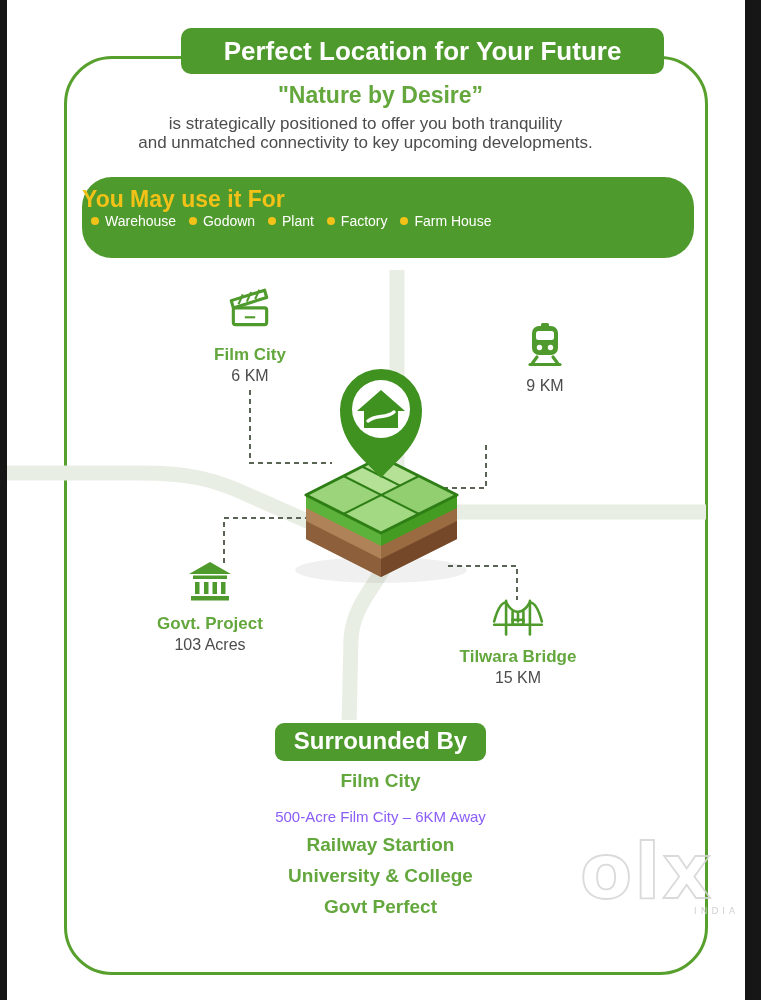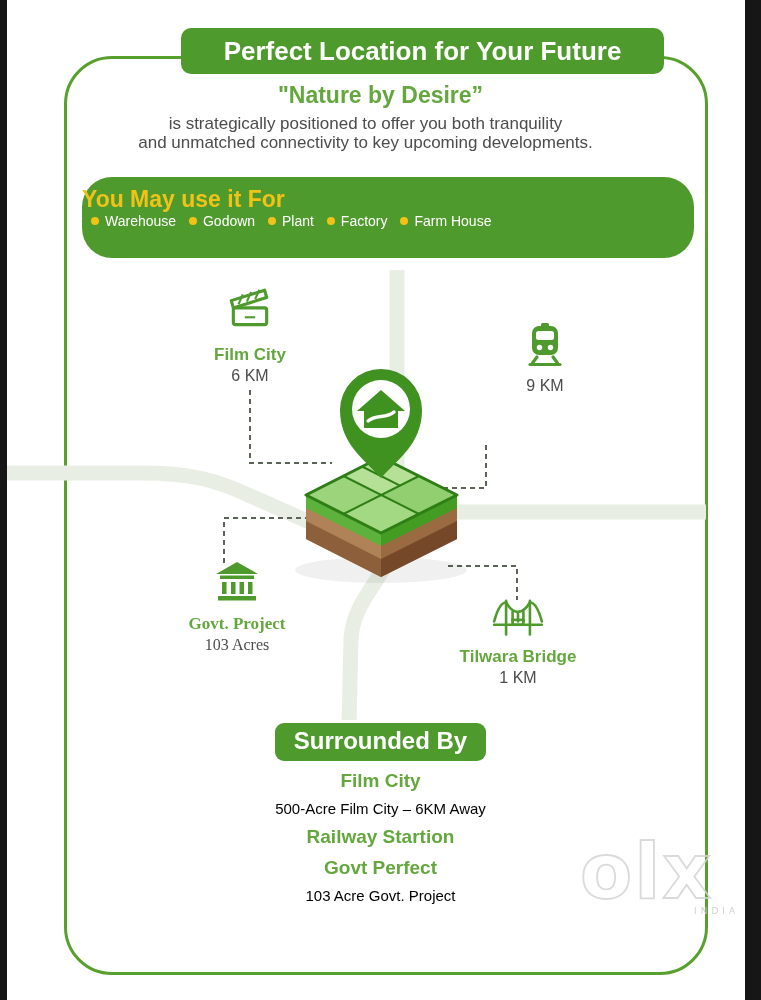--- a/index.html
+++ b/index.html
@@ -57,21 +57,21 @@
   .lm{position:absolute;text-align:center;line-height:1.25;}
   .lm-name{color:var(--green-text);font-size:17px;font-weight:bold;margin-top:3px;}
   .lm-dist{color:var(--gray-text);font-size:16px;margin-top:1px;}
 
   .surrounded{position:absolute;left:0;top:723px;width:761px;text-align:center;z-index:2;}
   .surr-badge{
     display:inline-block;background:var(--green);color:#ffffff;
     font-size:24px;font-weight:bold;padding:4px 19px 6px;border-radius:9px;
   }
   .surr-item-title{color:var(--green-text);font-size:19px;font-weight:bold;margin-top:9px;}
-  .surr-item-detail{color:#000000;font-size:15px;margin-top:8px;}
+  .surr-item-detail{color:#8b5cf6;font-size:15px;margin-top:16px;}
 
   .watermark{position:absolute;left:578px;top:832px;z-index:8;opacity:.85;}
 </style>
 </head>
 <body>
 
 <div class="edge-strip edge-left"></div>
 <div class="edge-strip edge-right"></div>
 
 <div class="card-border"></div>
@@ -173,21 +173,21 @@
         <g stroke="#4f9a2c" stroke-width="3.2" stroke-linecap="round">
           <path d="M16,36 L11.5,42"></path>
             <path d="M32,36 L36.5,42"></path>
           <path d="M9,43.5 L39,43.5"></path>
         </g>
       </svg>
     </span>
     <div class="lm-dist">9 KM</div>
   </div>
 
-  <div class="lm" style="left:167px;top:289px;width:140px;font-family:Liberation Serif, serif;">
+  <div class="lm" style="left:140px;top:289px;width:140px;">
     <span>
       <svg width="48" height="46" viewBox="0 0 48 44">
         <g fill="#4f9a2c">
           <path d="M24,2 L45,14 L3,14 Z"></path>
           <rect x="7" y="15.5" width="34" height="3.5"></rect>
           <rect x="9" y="22" width="4.5" height="12"></rect>
           <rect x="18" y="22" width="4.5" height="12"></rect>
           <rect x="26.5" y="22" width="4.5" height="12"></rect>
           <rect x="35" y="22" width="4.5" height="12"></rect>
           <rect x="5" y="36" width="38" height="4.5"></rect>
@@ -211,39 +211,39 @@
           <path d="M19,18 L19,27"></path>
             <path d="M24,20 L24,27"></path>
             <path d="M29,18 L29,27"></path>
           <rect x="19" y="25.5" width="10" height="4.5"></rect>
           <path d="M13,30 L13,39"></path>
             <path d="M35,30 L35,39"></path>
         </g>
       </svg>
     </span>
     <div class="lm-name">Tilwara Bridge</div>
-    <div class="lm-dist">1 KM</div>
+    <div class="lm-dist">15 KM</div>
   </div>
 </div>
 
 <div class="surrounded">
   <div class="surr-badge">Surrounded By</div>
 
   <div>
     <div class="surr-item-title">Film City</div>
     <div class="surr-item-detail">500-Acre Film City – 6KM Away</div>
   </div>
   <div>
     <div class="surr-item-title">Railway Startion</div>
   </div>
   <div>
+    <div class="surr-item-title">University &amp; College</div>
   </div>
   <div>
     <div class="surr-item-title">Govt Perfect</div>
-    <div class="surr-item-detail">103 Acre Govt. Project</div>
   </div>
 </div>
 
 <div class="watermark">
   <svg width="170" height="90" viewBox="0 0 170 90">
     <text x="2" y="66" font-family="DejaVu Sans, sans-serif" font-size="76" font-weight="bold" fill="none" stroke="#d4d4d4" stroke-width="1.8" letter-spacing="2">olx</text>
     <text x="116" y="82" font-family="DejaVu Sans, sans-serif" font-size="9" fill="#c9c9c9" letter-spacing="4">INDIA</text>
   </svg>
 </div>
 

